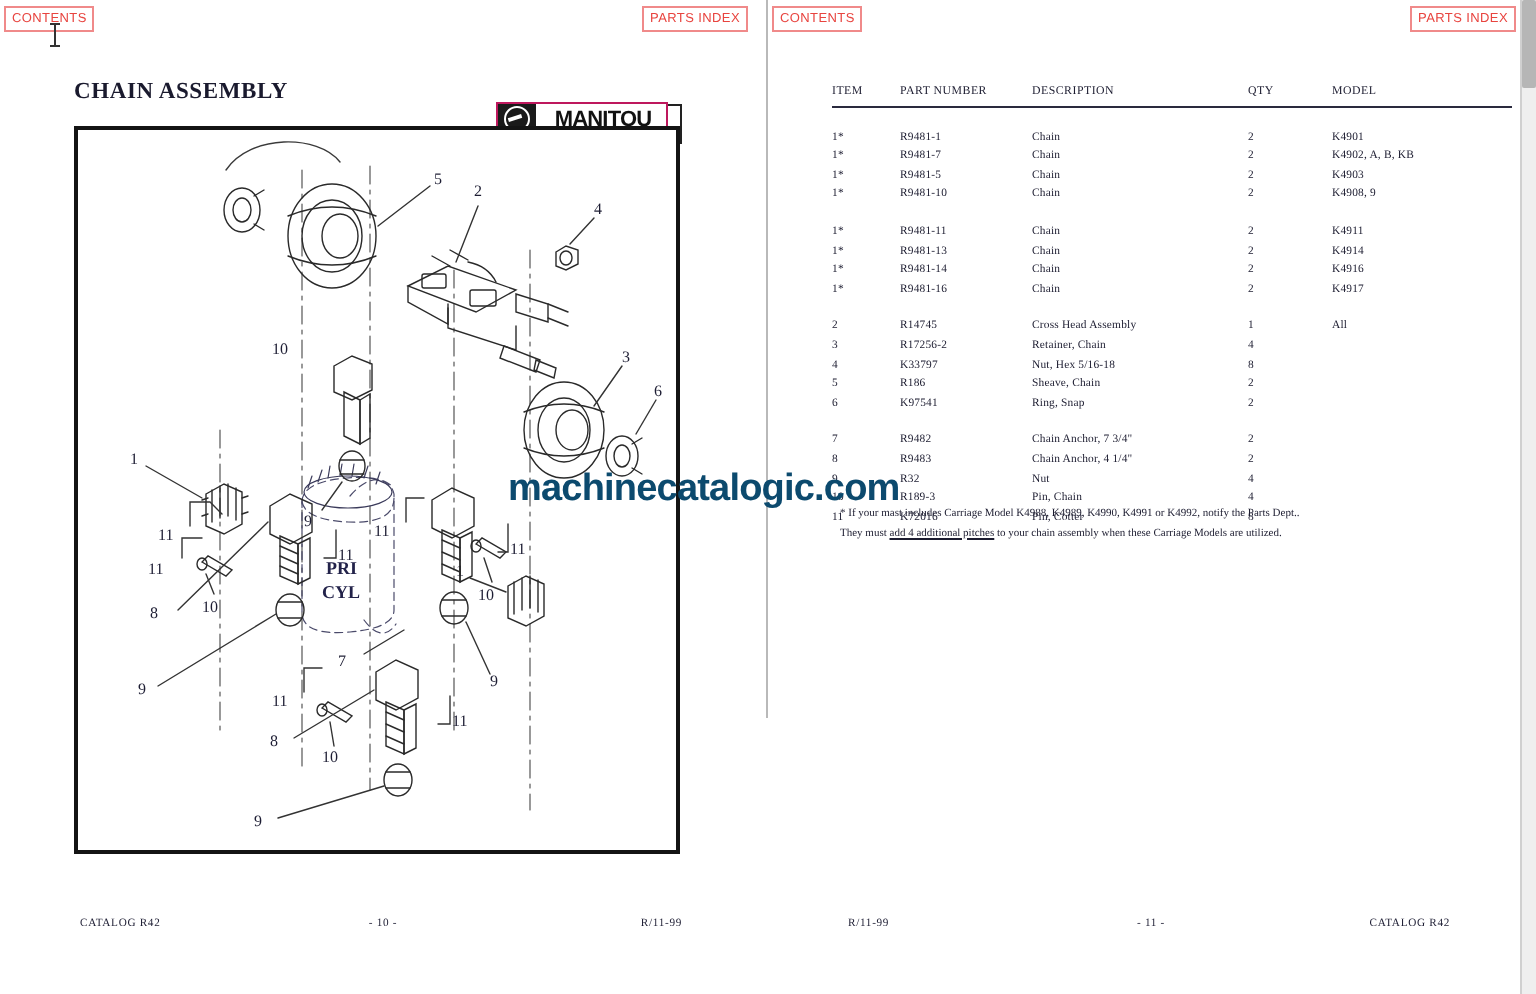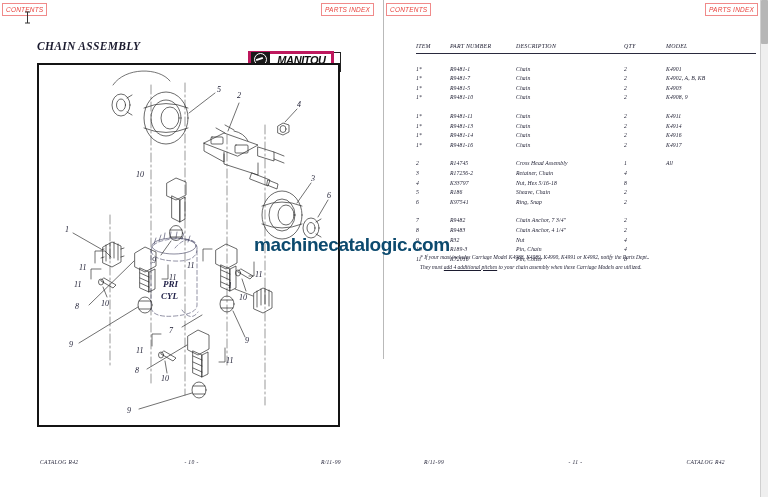--- a/index.html
+++ b/index.html
@@ -19,21 +19,20 @@
     inset: 0;
     display: flex;
     background: #ffffff;
   }
   .page {
     position: relative;
     width: 384px;
     height: 359px;
     background: #ffffff;
     box-sizing: border-box;
-    font-style: italic;
   }
   .page-left { border-right: 1px solid #b9b9b9; }
   .page-right { border-right: 1px solid #c9c9c9; }
 
   
   .navbtn {
     position: absolute;
     top: 3px;
     border: 1px solid #f08a8a;
     color: #e8443f;
@@ -70,21 +69,21 @@
     font-size: 11.5px;
     letter-spacing: .3px;
     color: #1a1a2e;
   }
   .logo {
     position: absolute;
     left: 248px;
     top: 51px;
     width: 86px;
     height: 17px;
-    border: 3px solid #be185d;
+    border: 1px solid #be185d;
     background: #ffffff;
     display: flex;
     align-items: center;
     box-sizing: border-box;
   }
   .logo .emblem {
     width: 19px;
     height: 15px;
     background: #1a1a1a;
     display: flex;

